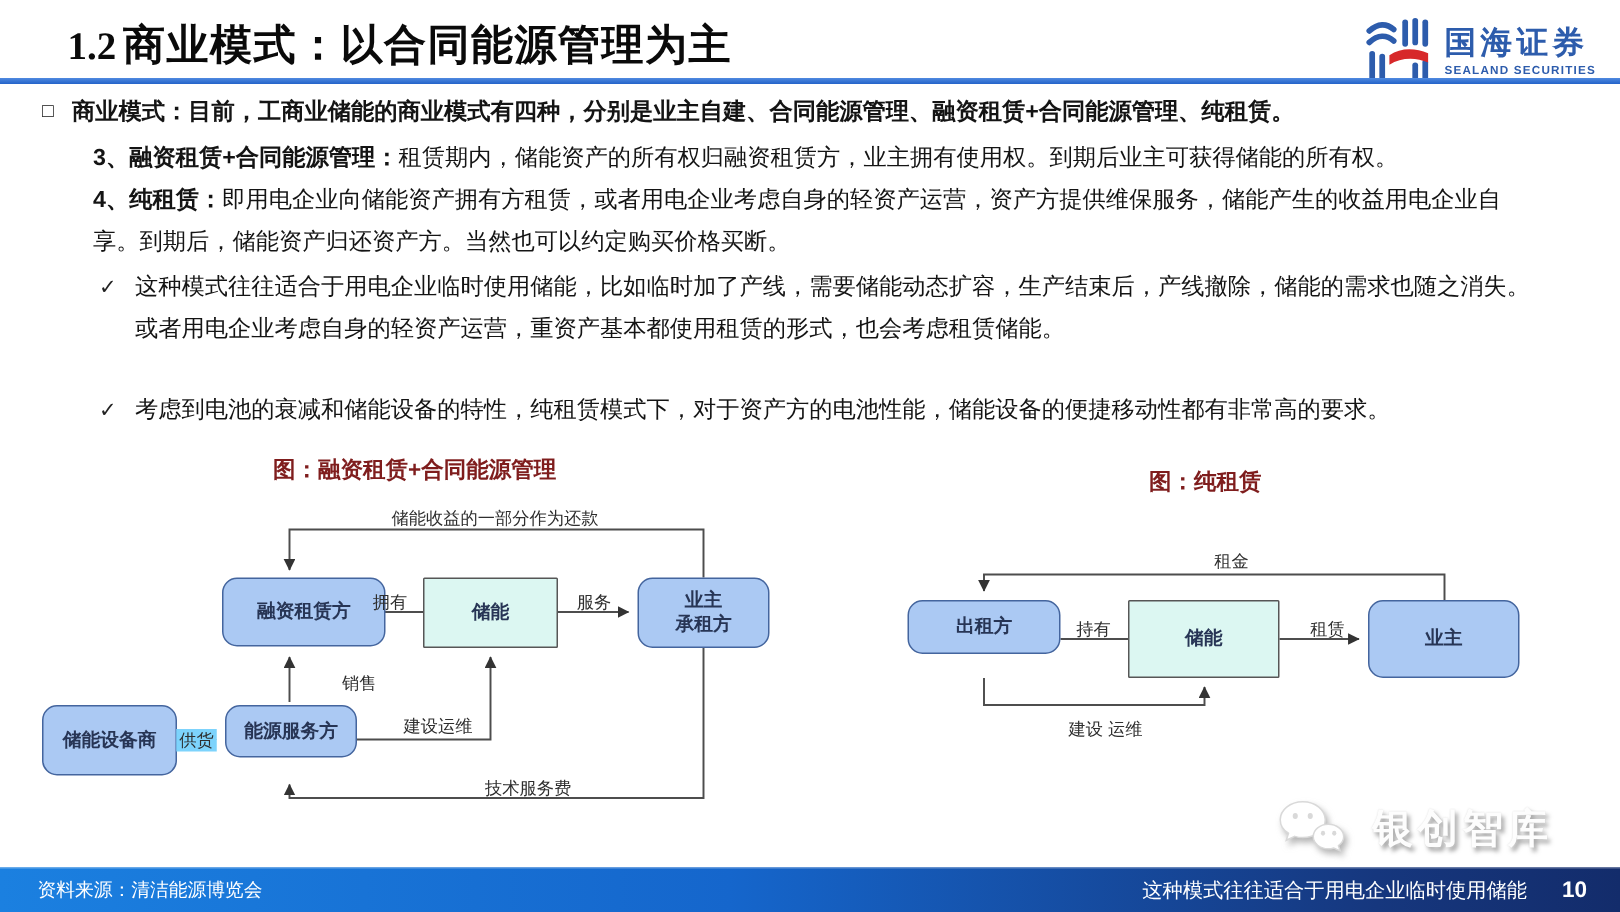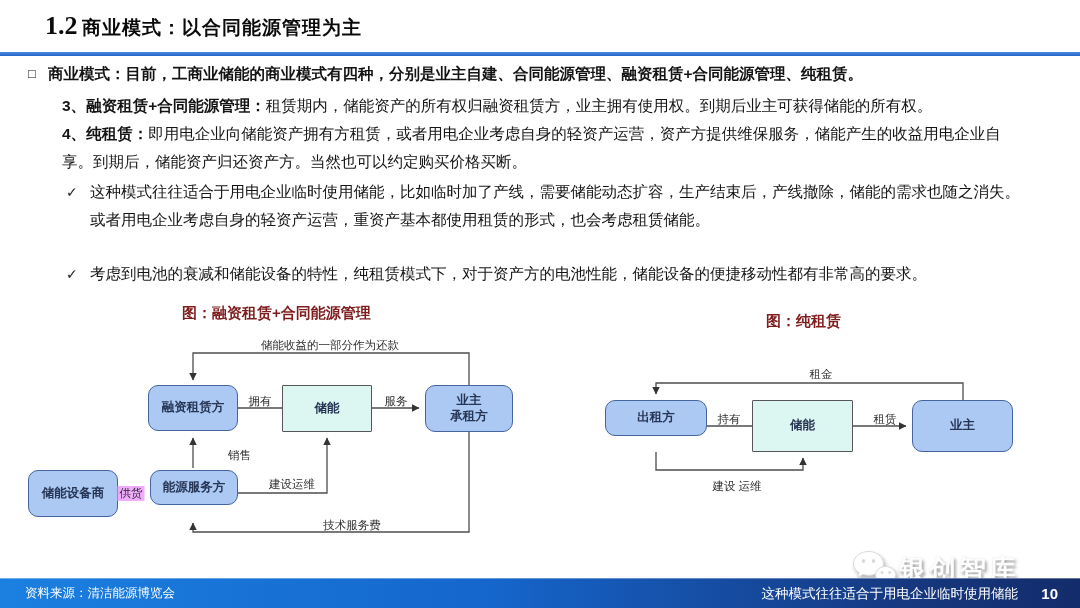--- a/index.html
+++ b/index.html
@@ -4,43 +4,43 @@
 <style>
   html,body{margin:0;padding:0;background:#888;}
   .slide{
     position:relative; width:1080px; height:608px; background:#ffffff;
     font-family:"Liberation Sans","DejaVu Sans",sans-serif; overflow:hidden;
     margin:0 auto;
   }
   
   .title{position:absolute; left:25px; top:11px; color:#0a0a0a; white-space:nowrap;}
   .title .tnum{font-family:"Liberation Serif","DejaVu Serif",serif; font-weight:bold; font-size:26px;margin-left:20px;}
-  .title .ttext{font-weight:bold; font-size:19px; letter-spacing:1px;}
+  .title .ttext{font-weight:bold; font-size:28px; letter-spacing:1px;}
   .rule{position:absolute; left:0; top:52px; width:1080px; height:4px;
         background:linear-gradient(180deg,#4f8ae0,#2363c9);}
   .logo{position:absolute; right:16px; top:12px; display:flex; align-items:center; gap:8px;}
   .logo-cn{font-size:21px; font-weight:bold; color:#2d5cac; letter-spacing:3px; line-height:1;}
   .logo-en{font-size:7.8px; font-weight:bold; color:#2d5cac; letter-spacing:.8px; margin-top:3px;}
   
   .bline{position:absolute; white-space:nowrap; font-size:15.5px; color:#141414; line-height:19px;}
   .bline b{font-weight:bold;}
   .sqb{display:inline-block; width:20px; font-size:13px; vertical-align:1px; font-weight:bold;}
   .chk{display:inline-block; width:24px; font-size:14px; color:#222;}
   
   .dtitle{position:absolute; font-size:15px; font-weight:bold; color:#7f1d1d; white-space:nowrap;}
   .node{position:absolute; display:flex; flex-direction:column; align-items:center; justify-content:center;
         text-align:center; font-size:12.5px; font-weight:bold; color:#273555; line-height:1.25; box-sizing:border-box;}
   .node-blue{background:#abc9f3; border:1.5px solid #44659e; border-radius:10px;}
   .node-cyan{background:#dcf7f2; border:1.4px solid #565656; border-radius:1px;}
   .edge-label{position:absolute; font-size:11.5px; color:#2e2e2e; white-space:nowrap; transform:translateX(-50%);}
   .edge-label.left-anchor{transform:none;margin-left:28px;}
-  .edge-label.on-line{background:#f0abfc; padding:0 2px;}
+  .edge-label.on-line{background:#7dd3fc; padding:0 2px;}
   .wires{position:absolute; left:0; top:0; pointer-events:none;}
   
-  .watermark{position:absolute; left:851px; top:549px; display:flex; align-items:center; gap:1px;text-align:right;}
+  .watermark{position:absolute; left:851px; top:532px; display:flex; align-items:center; gap:17px;text-align:right;}
   .wm-icon{filter:drop-shadow(2px 3px 2px rgba(120,120,120,.55));}
   .wm-text{font-size:27px; font-weight:bold; color:#fdfdfd; letter-spacing:3px;
            text-shadow:2px 3px 3px rgba(115,115,115,.65), 0 0 1px rgba(170,170,170,.4);}
   
   .footer{position:absolute; left:0; top:578px; width:1080px; height:30px;
           background:linear-gradient(90deg,#1b80e0 0%,#1566cc 45%,#16377e 85%,#132c6b 100%);
           border-top:1px solid rgba(255,255,255,.35); box-sizing:border-box;}
   .f-src{position:absolute; left:25px; top:0; line-height:29px; color:#fff; font-size:12.5px;}
   .f-disc{position:absolute; right:62px; top:0; line-height:29px; color:#fff; font-size:13.5px;}
   .f-page{position:absolute; right:22px; top:0; line-height:29px; color:#fff; font-size:15px; font-weight:bold;}
@@ -48,20 +48,40 @@
 </head>
 <body>
 
 <div class="slide">
 
   <div class="title">
     <span class="tnum">1.2</span>
     <span class="ttext">商业模式：以合同能源管理为主</span>
   </div>
 
+  <div class="logo">
+    <svg class="logo-mark" width="46" height="44" viewBox="0 0 48 46">
+      <g stroke="#2d5cac" stroke-width="4" fill="none" stroke-linecap="round">
+        <path d="M4 9 C10 3.5, 16 3.5, 21 8"></path>
+        <path d="M4 17 C10 11.5, 16 11.5, 21 16"></path>
+        <path d="M6 25 L6 42"></path>
+        <path d="M13 27 L13 44"></path>
+        <path d="M29 3 L29 18"></path>
+        <path d="M36 2 L36 17"></path>
+        <path d="M43 3 L43 18"></path>
+        <path d="M36 33 L36 44"></path>
+        <path d="M43 31 L43 42"></path>
+      </g>
+      <path d="M18 26 C26 20.5, 36 21, 45 24.5 L45 31 C36 27, 26 27.5, 18 32.5 Z" fill="#d7282a"></path>
+    </svg>
+    <div class="logo-txt">
+      <div class="logo-cn">国海证券</div>
+      <div class="logo-en">SEALAND SECURITIES</div>
+    </div>
+  </div>
 
   <div class="rule"></div>
 
   <div class="bline" style="left:28px; top:64px;">
     <span class="sqb">□</span><b>商业模式：目前，工商业储能的商业模式有四种，分别是业主自建、合同能源管理、融资租赁+合同能源管理、纯租赁。</b>
   </div>
   <div class="bline" style="left:62px; top:96px;">
     <b>3、</b><b>融资租赁+合同能源管理：</b><span>租赁期内，储能资产的所有权归融资租赁方，业主拥有使用权。到期后业主可获得储能的所有权。</span>
   </div>
   <div class="bline" style="left:62px; top:124px;">
@@ -99,21 +119,21 @@
       <path d="M238 493 H327 V438" marker-end="url(#arr)"></path>
       <path d="M469 432 V532 H193 V523" marker-end="url(#arr)"></path>
 
       <path d="M963 400 V383 H656 V394" marker-end="url(#arr)"></path>
       <path d="M707 426 H752"></path>
       <path d="M853 426 H906" marker-end="url(#arr)"></path>
       <path d="M656 452 V470 H803 V458" marker-end="url(#arr)"></path>
     </g>
   </svg>
 
-  <div class="node node-blue" style="left:148px; top:385px; width:90px; height:46px;">
+  <div class="node node-blue" style="left:148px; top:385px; width:109px; height:46px;">
     <span>融资租赁方</span>
   </div>
   <div class="node node-cyan" style="left:282px; top:385px; width:90px; height:47px;">
     <span>储能</span>
   </div>
   <div class="node node-blue" style="left:425px; top:385px; width:88px; height:47px;">
     <span>业主</span>
     <span>承租方</span>
   </div>
   <div class="node node-blue" style="left:28px; top:470px; width:90px; height:47px;">

